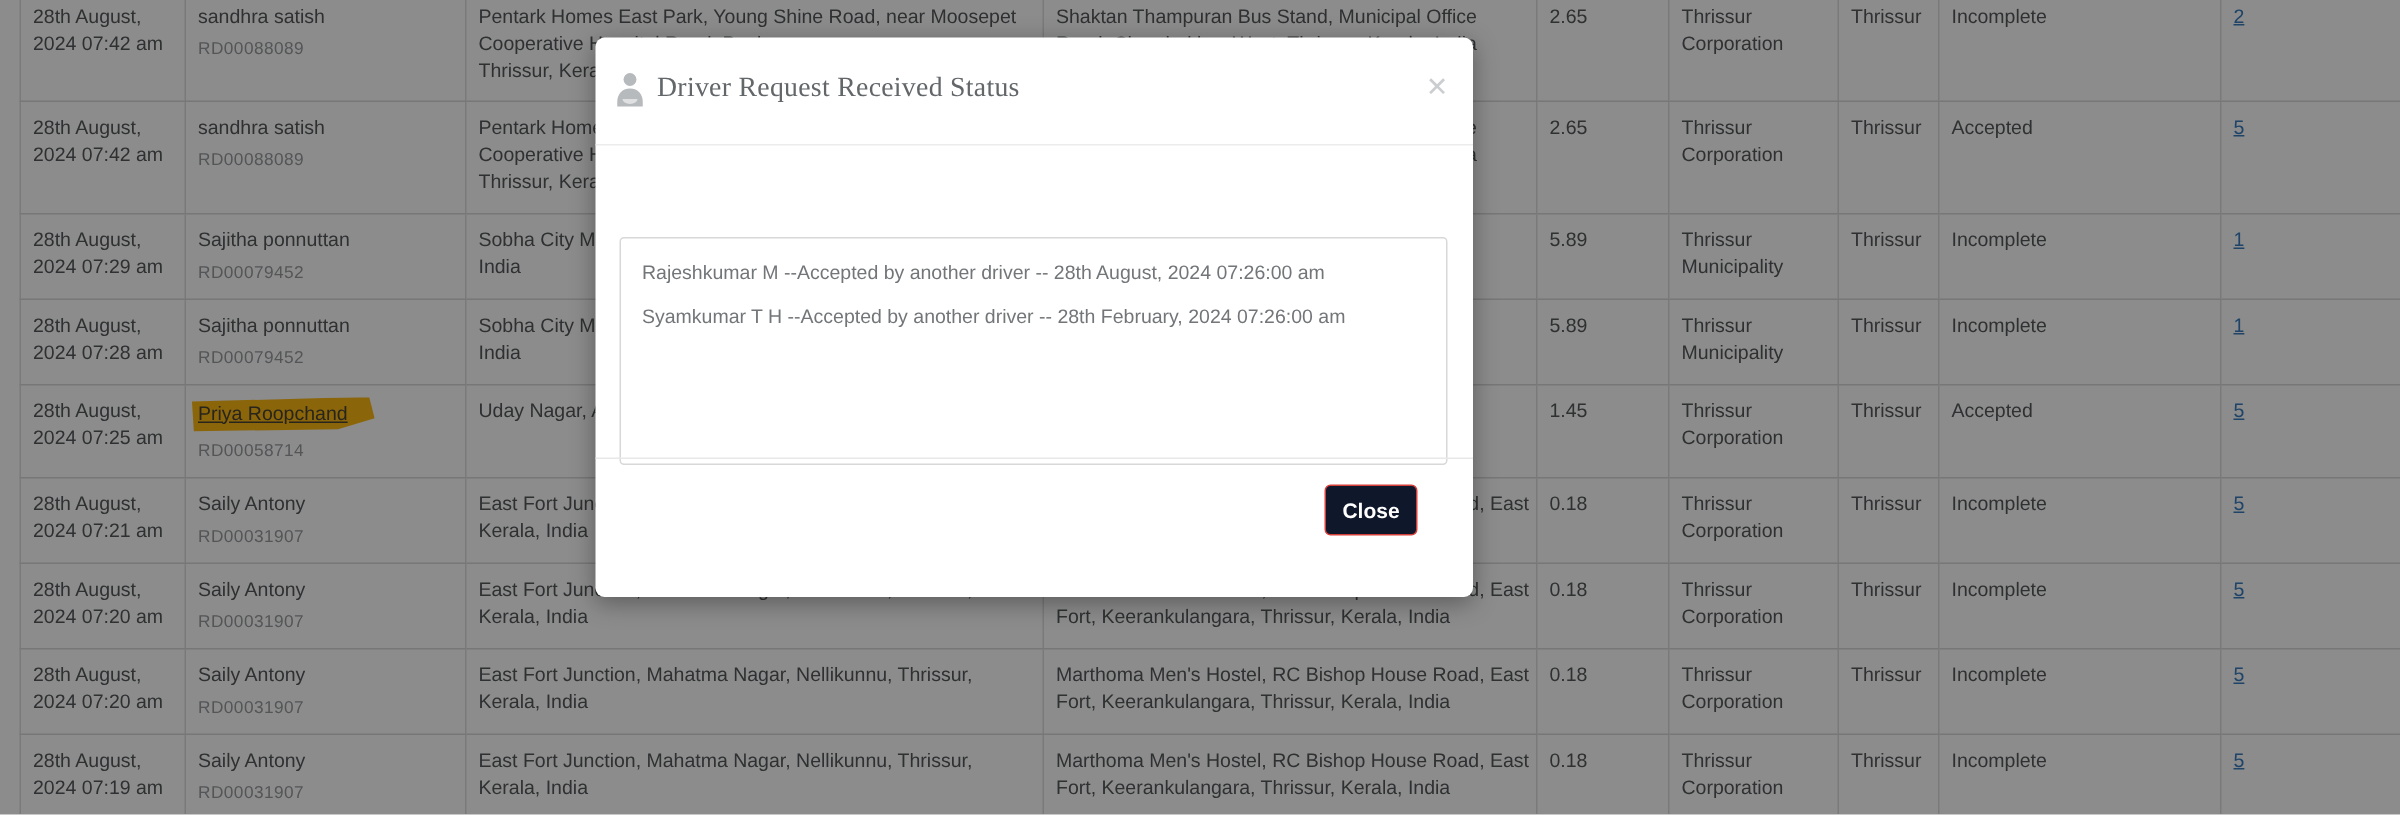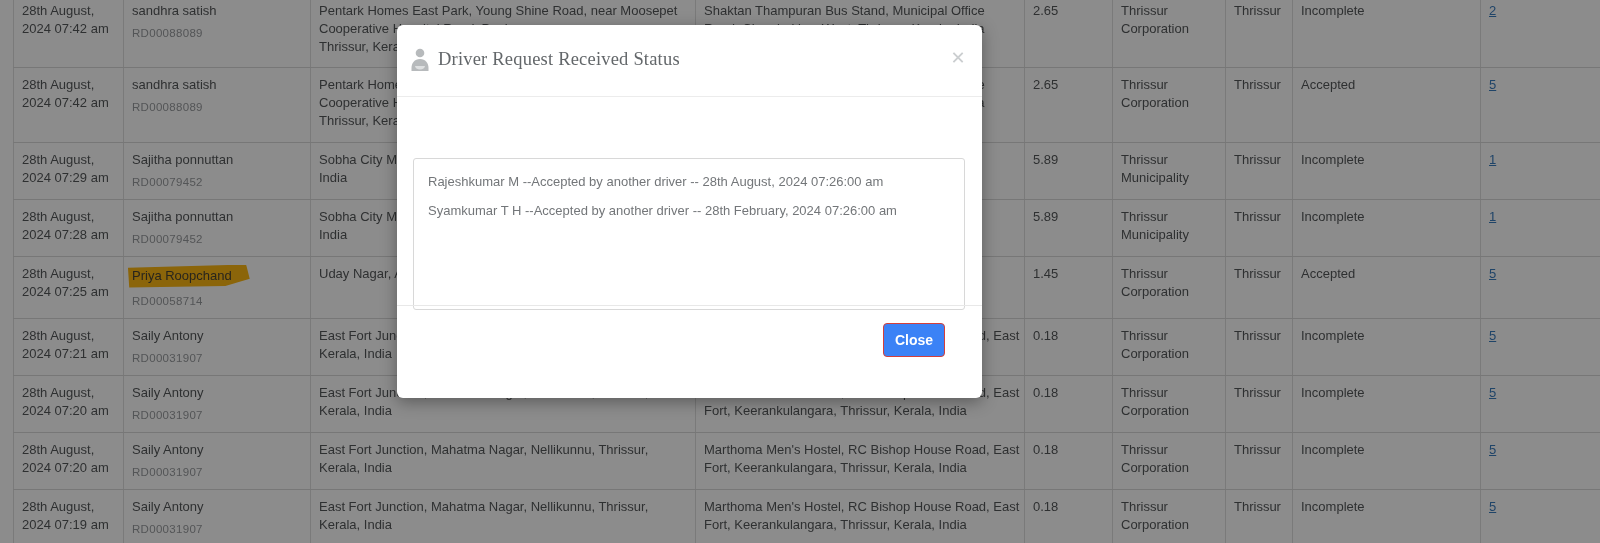--- a/index.html
+++ b/index.html
@@ -30,20 +30,21 @@
   td.c-date { line-height: 19px; white-space: pre; }
   td.c-pick, td.c-drop { white-space: pre; }
   .rid { font-size: 11.5px; color: #989b9e; margin-top: 4px; letter-spacing: .3px; }
   .hl {
     background: #fdb813;
     color: #4a4434;
     padding: 2px 18px 3px 4px;
     margin-left: -4px;
     clip-path: polygon(0 14%, 97% 0, 100% 62%, 80% 94%, 1% 100%);
     display: inline-block;
+    text-decoration: underline;
   }
   a.cnt { color: #3a7cbe; text-decoration: underline; }
 
   
   .backdrop { position:absolute; inset:0; background: rgba(0,0,0,0.45); z-index:10; }
   .modal {
     position:absolute; left:397px; top:25px; width:585px; height:373px;
     background:#ffffff; border-radius:6px; z-index:20;
     box-shadow: 0 4px 16px rgba(0,0,0,.35);
   }
@@ -64,21 +65,21 @@
     position:absolute; left:16px; top:92px; width:552px; height:152px;
     border:1px solid #d8d8d8; border-radius:3px;
     padding:9px 14px; overflow:hidden;margin-top:41px;
   }
   .m-listbox .item {
     font-size:13px; color:#737679; line-height:28.5px; white-space:pre;
   }
   .m-footer-line { position:absolute; left:0; right:0; top:280px; border-top:1px solid #e8e8e8; }
   .m-close-btn {
     position:absolute; left:486px; top:298px; width:62px; height:34px;
-    background:#3b82f6; border:1px solid #d43f3a; border-radius:4px;
+    background:#0f172a; border:1px solid #d43f3a; border-radius:4px;
     color:#ffffff; font-size:14px; font-weight:bold; font-family:"Liberation Sans",sans-serif;
     cursor:pointer;
   }
 </style>
 </head>
 <body>
 
 <div class="page">
 
   <table class="req-table">

